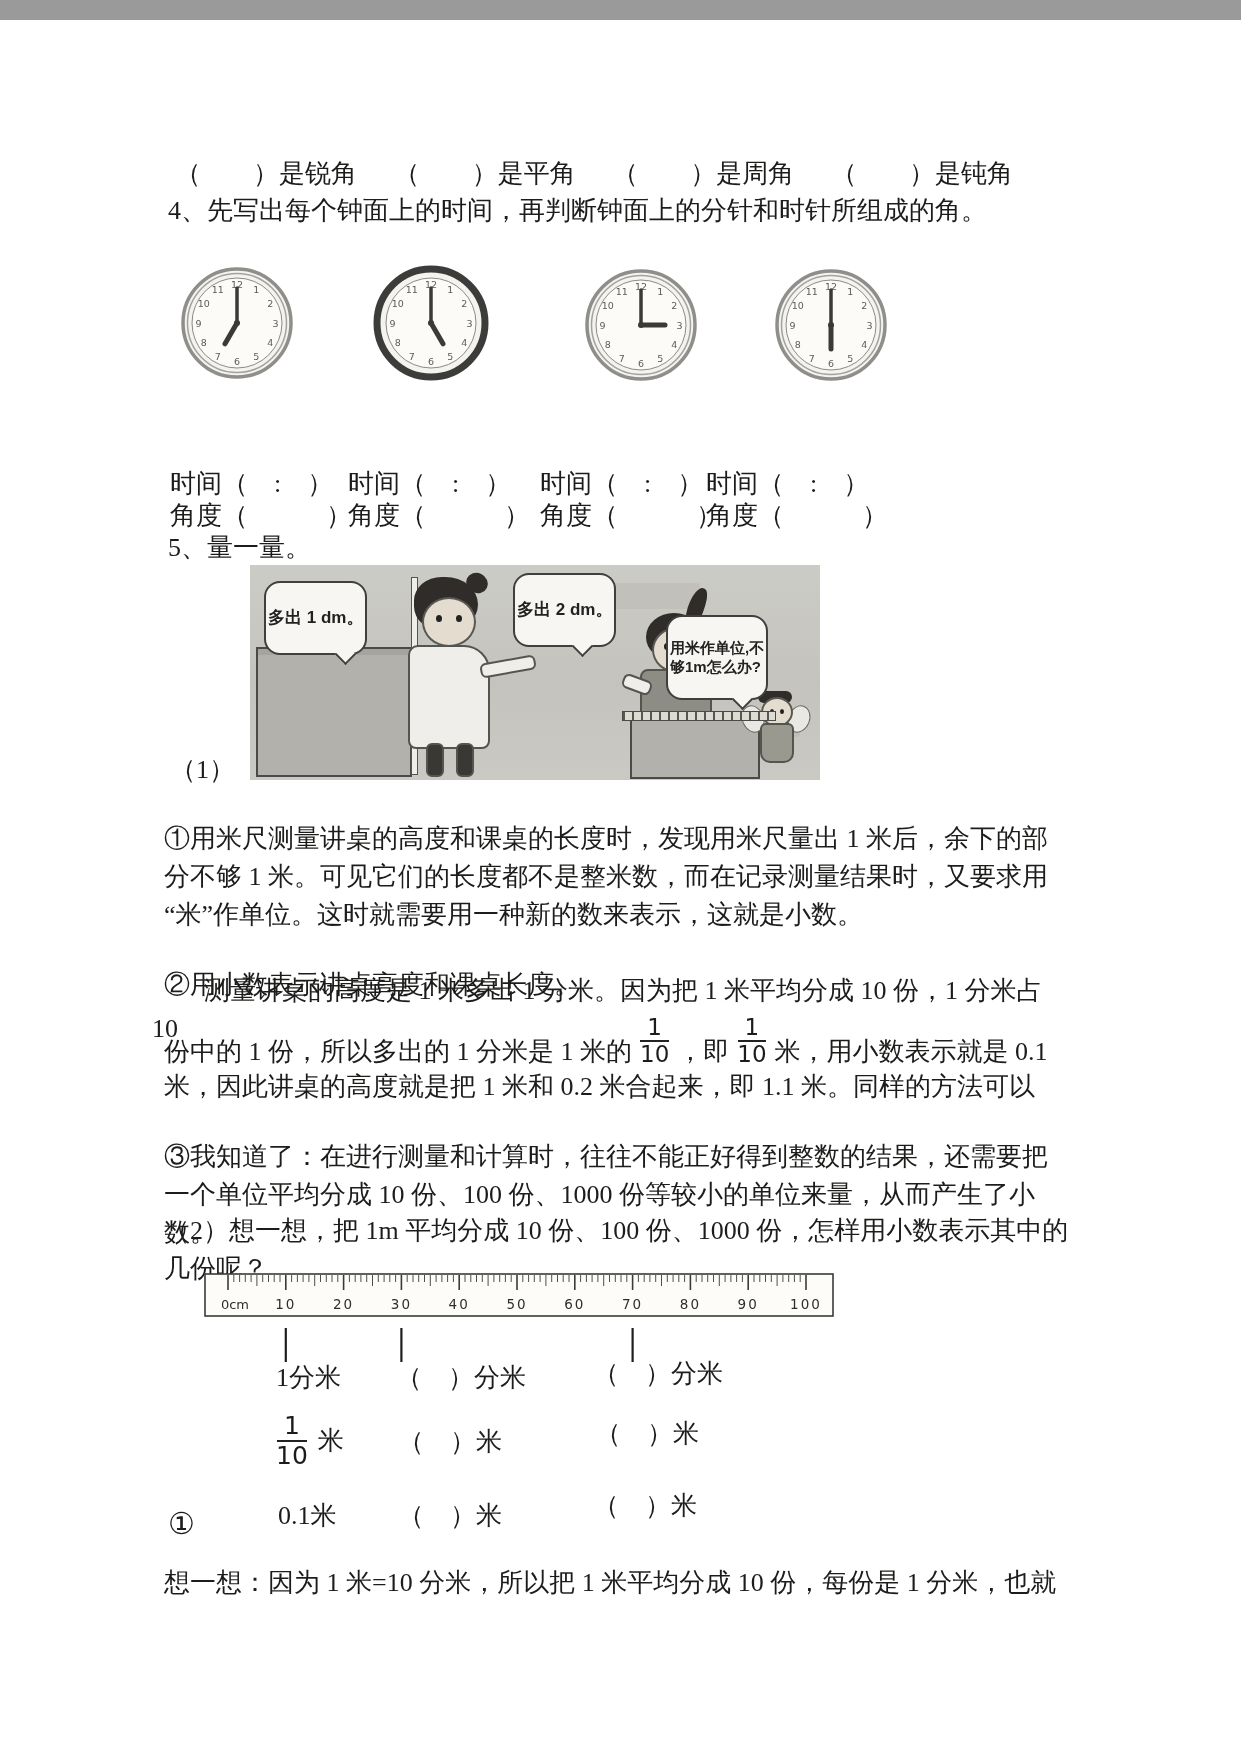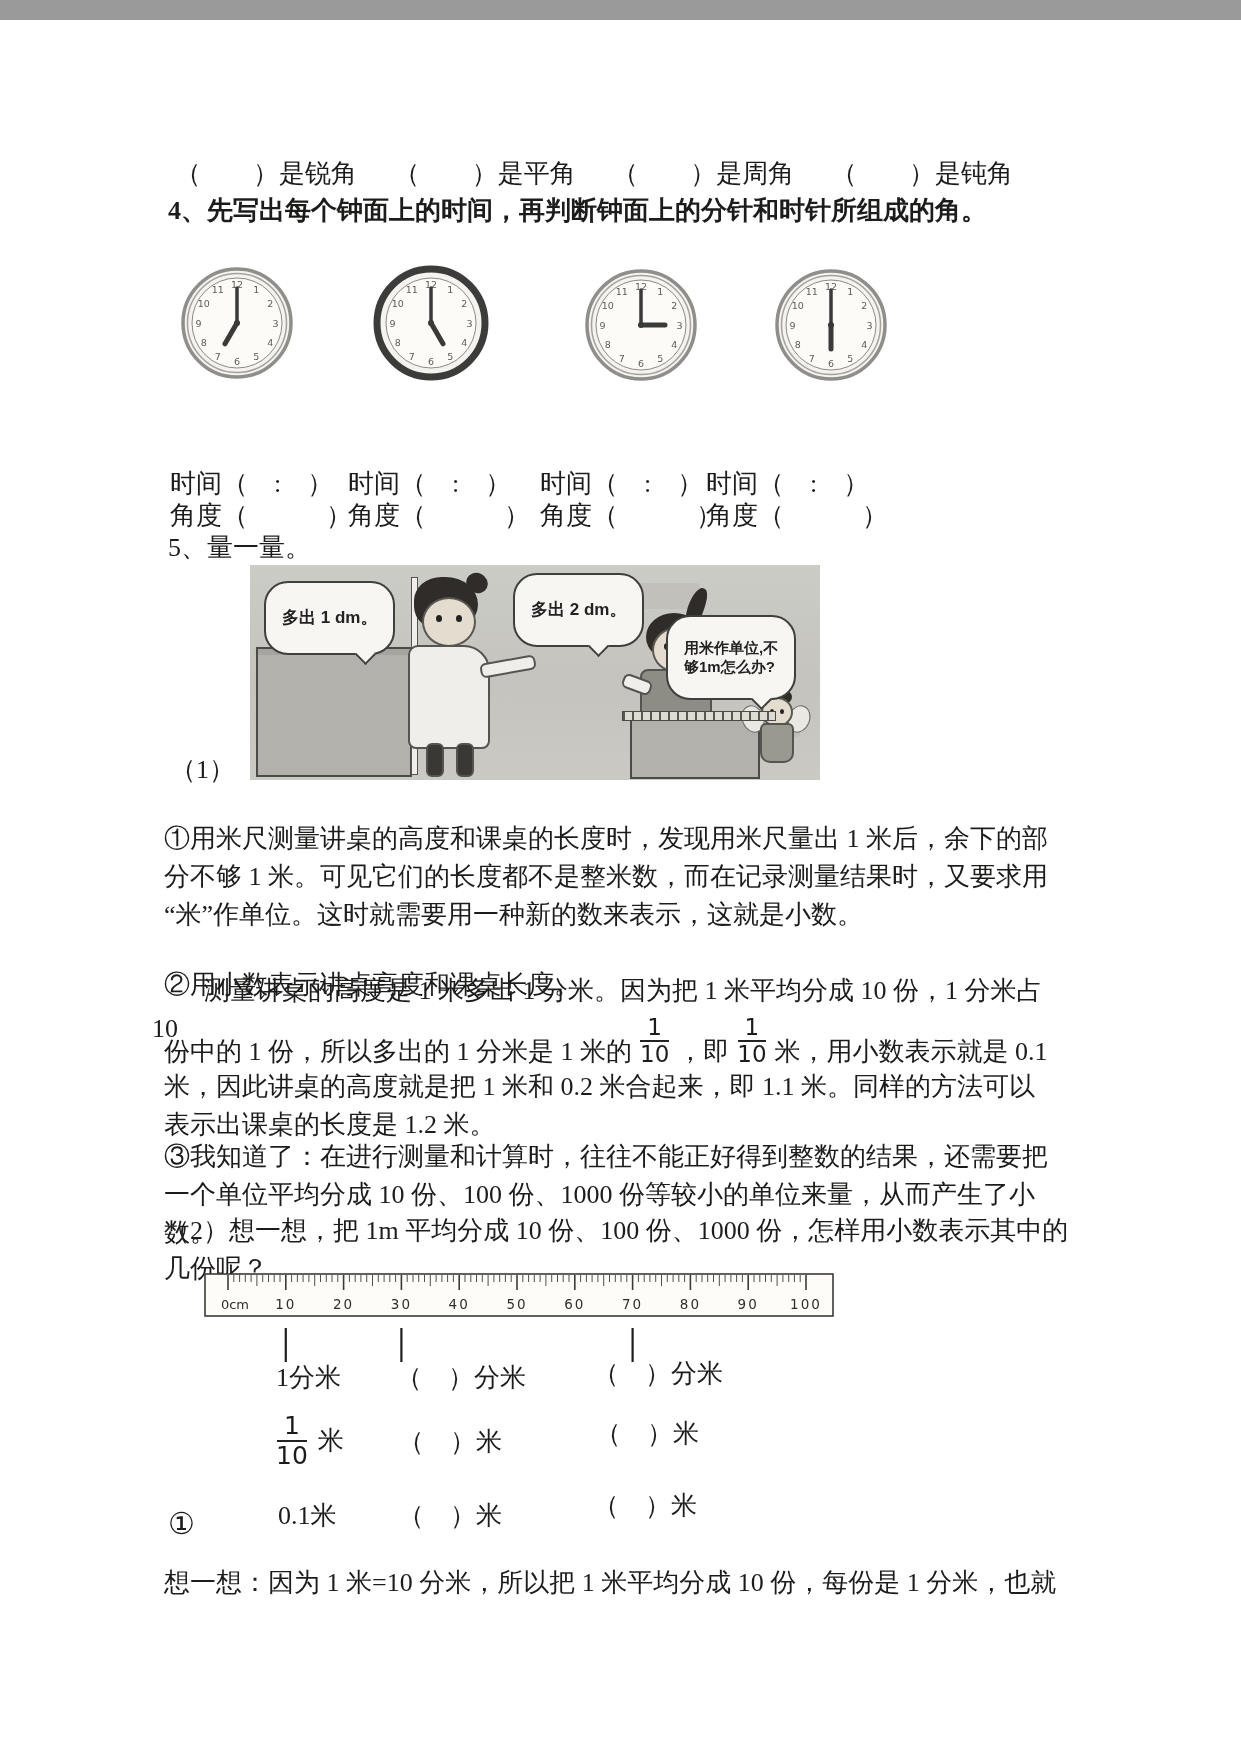--- a/index.html
+++ b/index.html
@@ -9,22 +9,22 @@
   .block{position:absolute;margin:0;font-size:26px;line-height:38px;white-space:pre-line;width:920px;}
   .clockbox{position:absolute;width:118px;height:118px;}
   .frac{display:inline-flex;flex-direction:column;align-items:center;
         font-family:"DejaVu Sans",sans-serif;font-size:23px;line-height:1.12;margin:0 8px 2px 8px;}
   .frac .num{border-bottom:2px solid #222;padding:0 7px;}
   .frac.big{font-size:25px;margin:0 10px 0 0;}
   
   .photo{position:absolute;width:570px;height:215px;background:#c7c6c1;
          background-image:linear-gradient(180deg,#ccccc7 0%,#c4c3be 55%,#cac9c4 100%);overflow:hidden;}
   .photo .patch{position:absolute;background:#b9b8b3;opacity:.55;border-radius:4px;}
-  .bubble{position:absolute;background:#f7f6f2;border:2px solid #3f3f3d;border-radius:24px;
-          padding:3px 16px;font-family:"Liberation Sans","DejaVu Sans",sans-serif;
+  .bubble{position:absolute;background:#f7f6f2;border:2px solid #3f3f3d;border-radius:16px;
+          padding:3px 2px;font-family:"Liberation Sans","DejaVu Sans",sans-serif;
           font-weight:bold;font-size:17px;line-height:1.25;color:#222;white-space:pre-line;z-index:6;}
   .bubble .tail{position:absolute;width:13px;height:13px;background:#f7f6f2;
           border-right:2px solid #3f3f3d;border-bottom:2px solid #3f3f3d;transform:rotate(45deg);bottom:-9px;}
   .podium{position:absolute;background:#b2b1ac;border:2px solid #4a4a47;box-shadow:inset 0 6px 0 #a5a49f;}
   .stick{position:absolute;width:5px;background:#efeeea;border:1px solid #55544f;}
   .hair{position:absolute;background:#2f2c29;border-radius:50%;}
   .face{position:absolute;background:#e3dccf;border:2px solid #5a5852;border-radius:50%;}
   .eye{position:absolute;width:6px;height:7px;background:#222;border-radius:50%;}
   .coat{position:absolute;background:#efeeea;border:2px solid #55544f;}
   .limb{position:absolute;background:#efeeea;border:2px solid #55544f;border-radius:6px;}
@@ -39,21 +39,21 @@
 
 <div class="page">
 
   <div class="line" style="left:175px;top:136px;width:838px;display:flex;justify-content:space-between;">
     <span>（　　）是锐角</span>
     <span>（　　）是平角</span>
     <span>（　　）是周角</span>
     <span>（　　）是钝角</span>
   </div>
 
-  <div class="line" style="left:168px;top:173px;font-weight:bold;">4、先写出每个钟面上的时间，再判断钟面上的分针和时针所组成的角。</div>
+  <div class="line" style="left:168px;top:173px;">4、先写出每个钟面上的时间，再判断钟面上的分针和时针所组成的角。</div>
 
   <div class="clockbox" style="left:178px;top:244px;"><svg width="118" height="118" viewBox="0 0 118 118">
     <circle cx="59" cy="59" r="54" fill="#f4f3ef" stroke="#8f8e8a" stroke-width="3.5"></circle>
     <circle cx="59" cy="59" r="49.5" fill="none" stroke="#a3a29d" stroke-width="1.5"></circle>
     <circle cx="59" cy="59" r="45" fill="#fcfbf8" stroke="#8b8a86" stroke-width="1"></circle>
     <text x="78.3" y="29.2" font-size="9.5" fill="#5c5b58" text-anchor="middle" font-family="DejaVu Sans, sans-serif">1</text>
         <text x="92.3" y="43.3" font-size="9.5" fill="#5c5b58" text-anchor="middle" font-family="DejaVu Sans, sans-serif">2</text>
         <text x="97.5" y="62.5" font-size="9.5" fill="#5c5b58" text-anchor="middle" font-family="DejaVu Sans, sans-serif">3</text>
         <text x="92.3" y="81.8" font-size="9.5" fill="#5c5b58" text-anchor="middle" font-family="DejaVu Sans, sans-serif">4</text>
         <text x="78.3" y="95.8" font-size="9.5" fill="#5c5b58" text-anchor="middle" font-family="DejaVu Sans, sans-serif">5</text>
@@ -213,21 +213,20 @@
     </span>
     <span>，即</span>
     <span class="frac">
       <span class="num">1</span>
       <span class="den">10</span>
     </span>
     <span>米，用小数表示就是 0.1</span>
   </div>
 
   <p class="block" style="left:164px;top:1048px;">米，因此讲桌的高度就是把 1 米和 0.2 米合起来，即 1.1 米。同样的方法可以</p>
-  <p class="block" style="left:164px;top:1086px;">表示出课桌的长度是 1.2 米。</p>
   <p class="block" style="left:164px;top:1118px;">③我知道了：在进行测量和计算时，往往不能正好得到整数的结果，还需要把
 一个单位平均分成 10 份、100 份、1000 份等较小的单位来量，从而产生了小数。</p>
   <p class="block" style="left:164px;top:1192px;">（2）想一想，把 1m 平均分成 10 份、100 份、1000 份，怎样用小数表示其中的
 几份呢？</p>
 
   <div style="position:absolute;left:203px;top:1246px;" id="ruler-host"><svg width="640" height="100" viewBox="0 0 640 100">
        <rect x="2" y="8" width="628" height="42" fill="#fdfcf9" stroke="#3a3a38" stroke-width="1.6"></rect>
        <line x1="25.0" y1="9" x2="25.0" y2="24" stroke="#3a3a38" stroke-width="1.6"></line>
         <line x1="30.8" y1="9" x2="30.8" y2="16" stroke="#3a3a38" stroke-width="0.9"></line>
         <line x1="36.6" y1="9" x2="36.6" y2="16" stroke="#3a3a38" stroke-width="0.9"></line>

